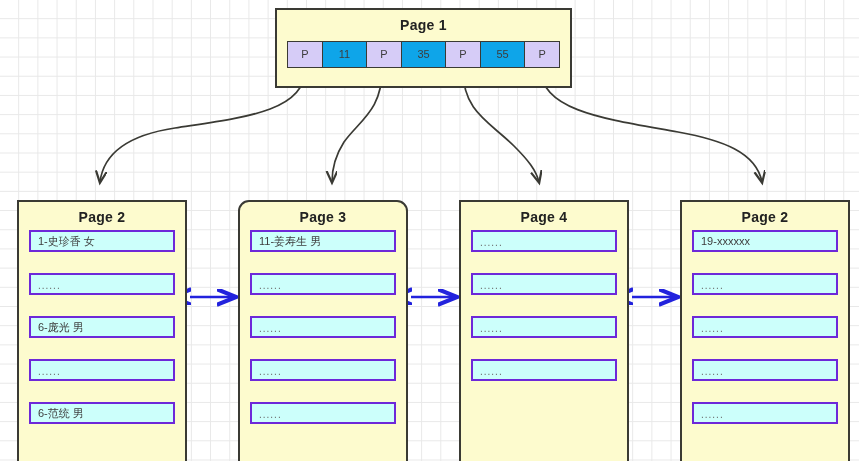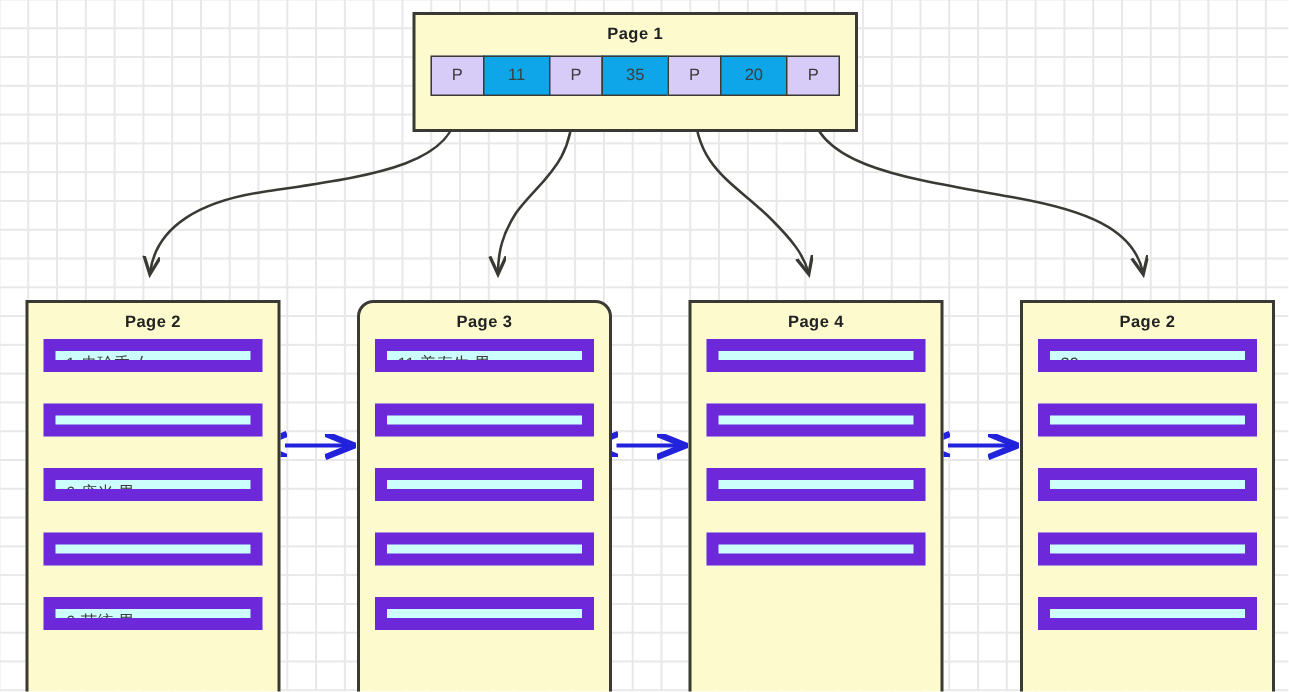--- a/index.html
+++ b/index.html
@@ -42,21 +42,21 @@
   
   .page-node {
     position: absolute;
     background: #fdfbce;
     border: 2px solid #3a3a34;
     box-sizing: border-box;
   }
   .page-title {
     text-align: center;
     font-weight: bold;
-    font-size: 11px;
+    font-size: 14px;
     color: #222222;
     letter-spacing: 0.3px;
     padding-top: 7px;
     padding-bottom: 5px;
     user-select: none;
   }
 
   
   #page1 {
     left: 275px;
@@ -100,21 +100,21 @@
   #page3 { left: 238px; border-radius: 11px; }
   #page4 { left: 459px; }
   #page5 { left: 680px; }
 
   .rows {
     position: relative;
     margin: 0 10px;
   }
   .row {
     background: #ccfffb;
-    border: 8px solid #6d28d9;
+    border: 2px solid #6d28d9;
     box-sizing: border-box;
     height: 22px;
     line-height: 18px;
     font-size: 11px;
     color: #3d3d3d;
     padding-left: 7px;
     margin-bottom: 21px;
     white-space: nowrap;
     overflow: hidden;
   }
@@ -184,21 +184,21 @@
 </svg>
 
 <div class="page-node" id="page1">
   <div class="page-title">Page 1</div>
   <div class="cells">
     <div class="cell ptr">P</div>
     <div class="cell key">11</div>
     <div class="cell ptr">P</div>
     <div class="cell key">35</div>
     <div class="cell ptr">P</div>
-    <div class="cell key">20</div>
+    <div class="cell key">55</div>
     <div class="cell ptr">P</div>
   </div>
 </div>
 
 <div class="page-node leaf" id="page2">
   <div class="page-title">Page 2</div>
   <div class="rows">
     <div class="row">1-史珍香 女</div>
     <div class="row ellipsis">......</div>
     <div class="row">6-庞光 男</div>
@@ -224,19 +224,19 @@
     <div class="row ellipsis">......</div>
     <div class="row ellipsis">......</div>
     <div class="row ellipsis">......</div>
     <div class="row ellipsis">......</div>
   </div>
 </div>
 
 <div class="page-node leaf" id="page5">
   <div class="page-title">Page 2</div>
   <div class="rows">
-    <div class="row">39-xxxxxx</div>
+    <div class="row">19-xxxxxx</div>
     <div class="row ellipsis">......</div>
     <div class="row ellipsis">......</div>
     <div class="row ellipsis">......</div>
     <div class="row ellipsis">......</div>
   </div>
 </div>
 
 </body></html>

